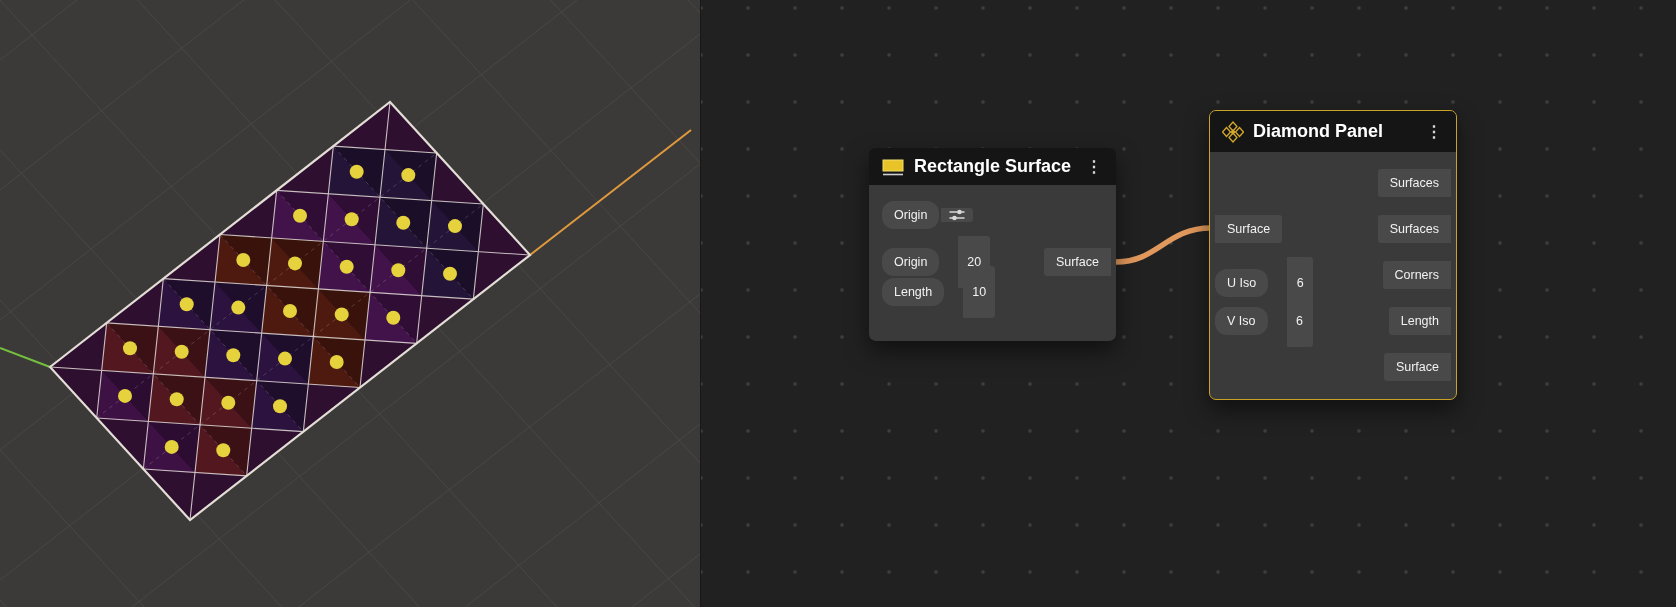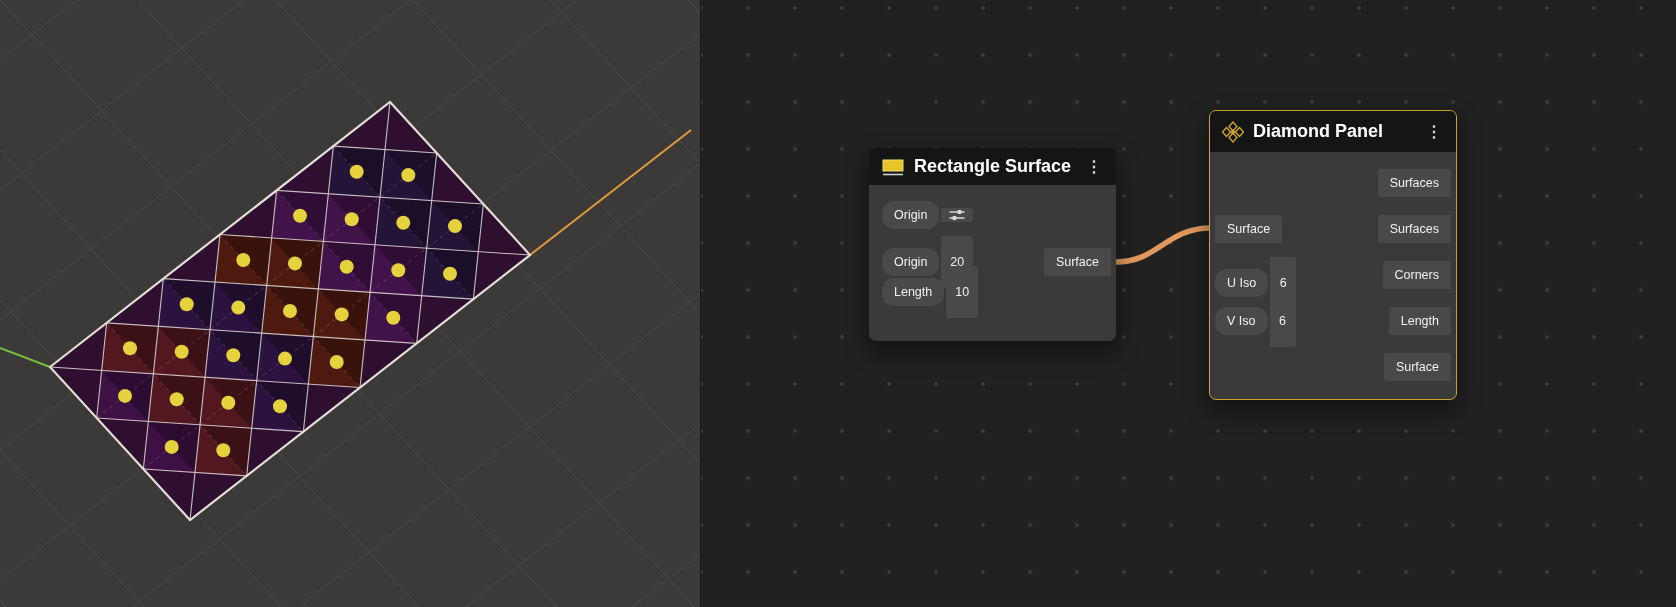--- a/index.html
+++ b/index.html
@@ -34,21 +34,21 @@
   .port-row.in.flush{left:0}
   .port-row.out{right:0}
   .accent{width:5px;flex:0 0 5px}
   .accent.l{border-radius:2px 0 0 2px}
   .accent.r{border-radius:0 2px 2px 0}
   .pill{background:#494949;color:#f2f2f2;font-size:12.5px;line-height:28px;
     padding:0 12px;white-space:nowrap}
   .pill.lbl-in{border-radius:0 3px 3px 0}
   .pill.lbl-in.mid{border-radius:12px}
   .pill.lbl-out{border-radius:3px 0 0 0;border-radius:3px 0 0 3px}
-  .pill.val{margin-left:2px;padding:12px 9px;border-radius:0 3px 3px 0;min-width:26px;text-align:center}
+  .pill.val{margin-left:19px;padding:12px 9px;border-radius:0 3px 3px 0;min-width:26px;text-align:center}
   .pill.ctl{margin-left:2px;padding:0 8px;border-radius:0 3px 3px 0;display:flex;align-items:center}
 </style>
 </head>
 <body>
 
 <div class="app">
 
   <div class="viewport">
     <svg id="viewport-svg" width="700" height="607">
         <g stroke="#4a4744" stroke-width="1">

